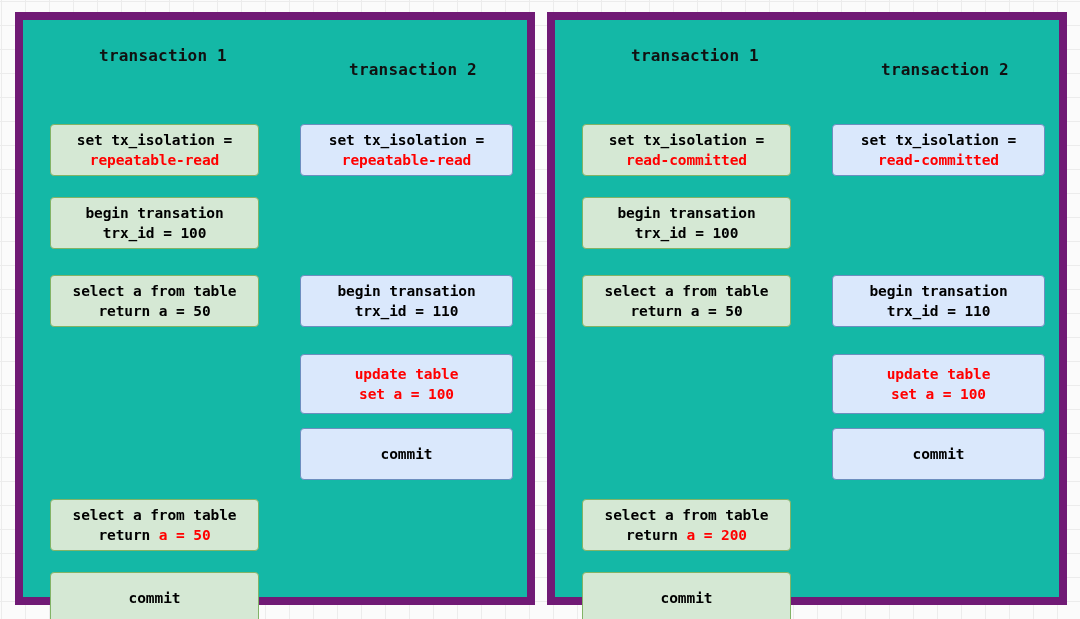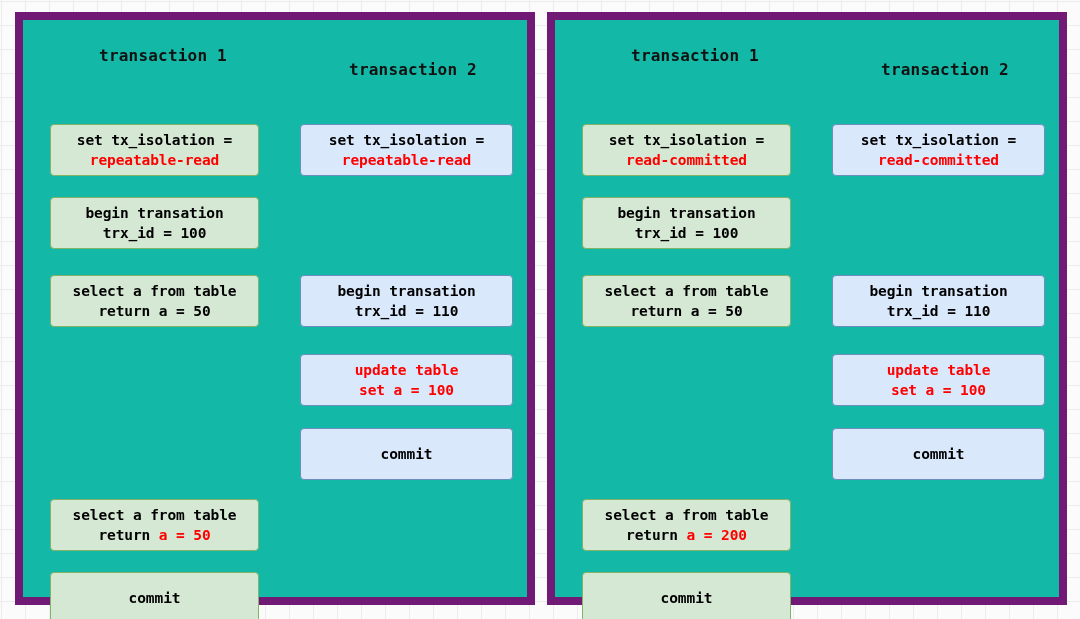--- a/index.html
+++ b/index.html
@@ -107,21 +107,21 @@
   .t-red   { color: #ff0000; }
 
   
   .col1 { left: 27px;  width: 209px; }
   .col2 { left: 277px; width: 213px; }
 
   
   .row1 { top: 72px;  height: 52px; }
   .row2 { top: 145px; height: 52px; }
   .row3 { top: 223px; height: 52px; }
-  .row4 { top: 302px; height: 52px; }
+  .row4 { top: 302px; height: 60px; }
   .row5 { top: 376px; height: 52px; }
   .row6 { top: 447px; height: 52px; }
   .row7 { top: 520px; height: 51px; }
 </style>
 </head>
 <body>
 
 <div id="grid-background"></div>
 
 <div id="diagram-root">

